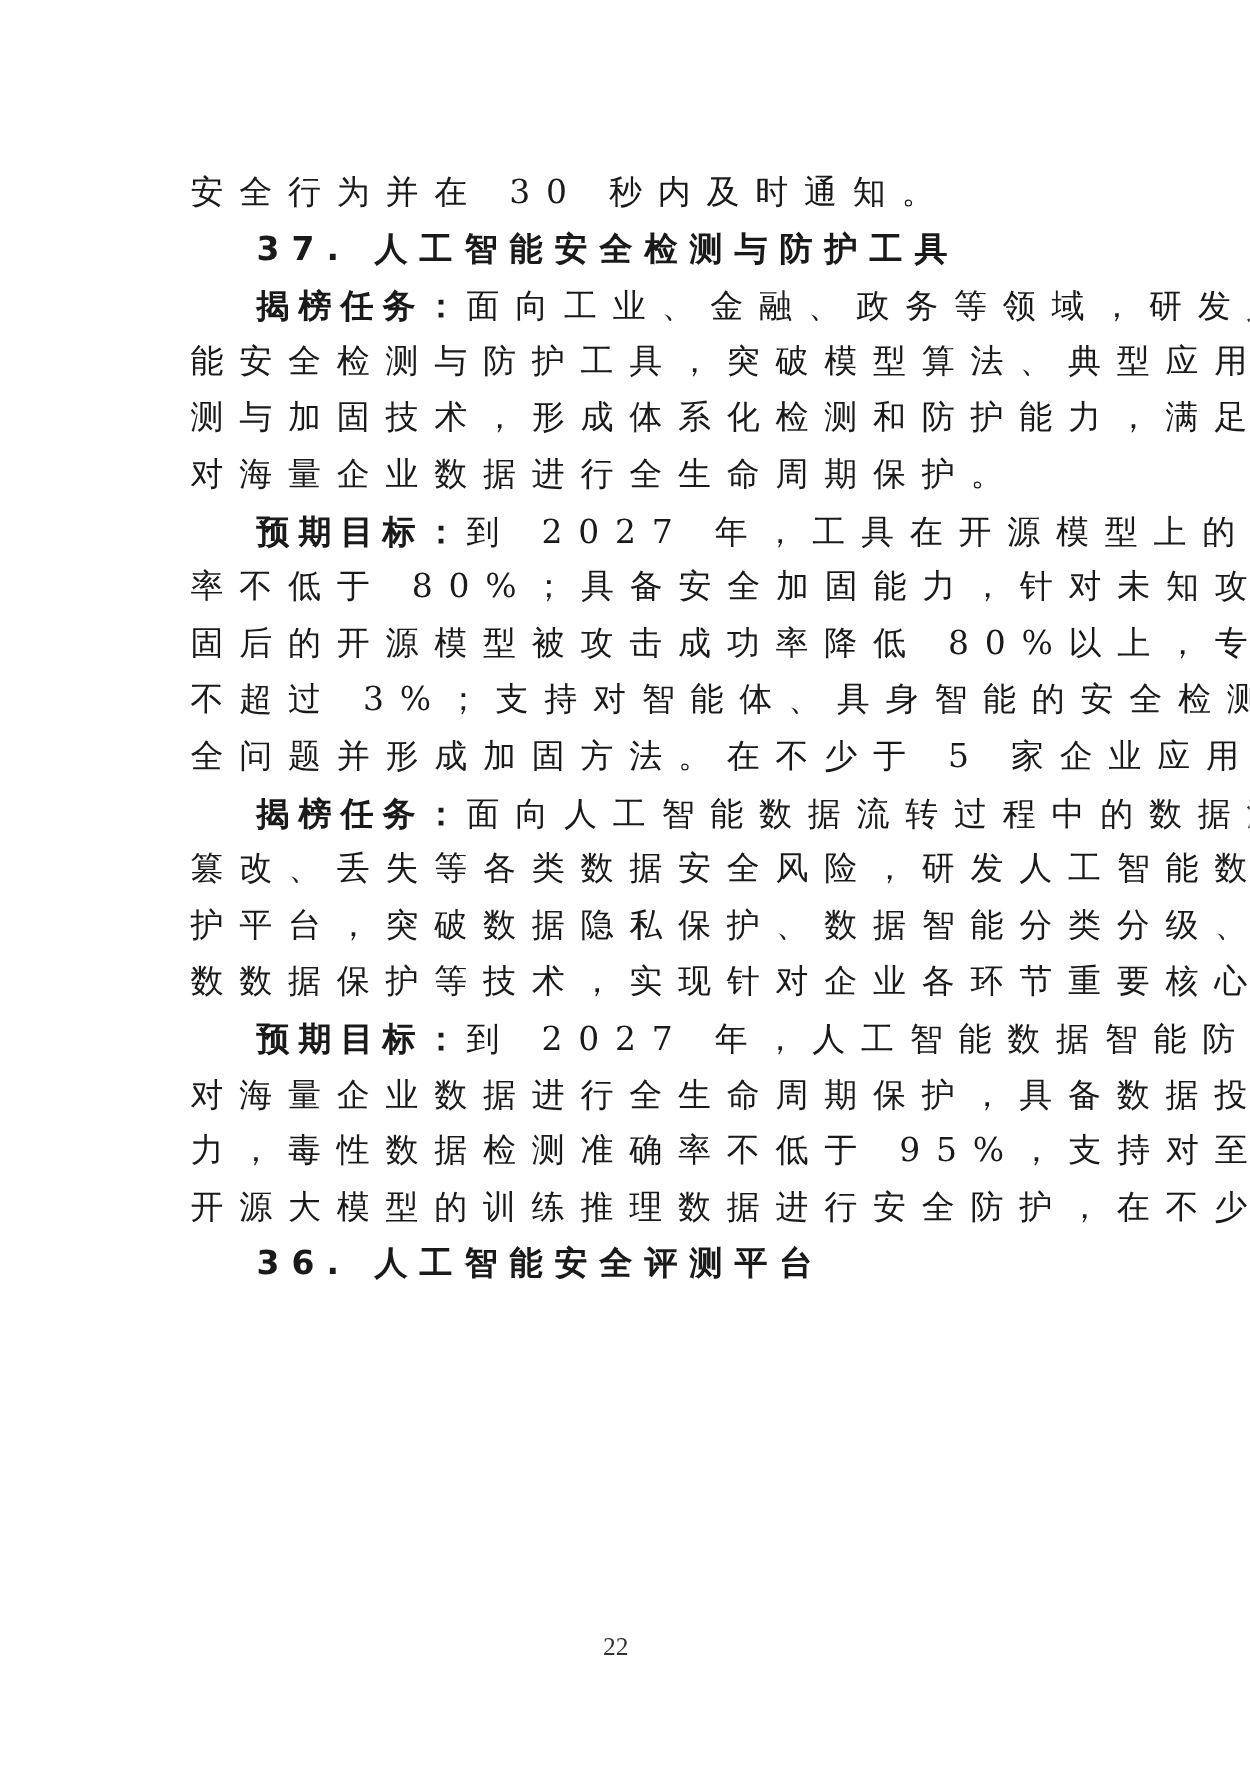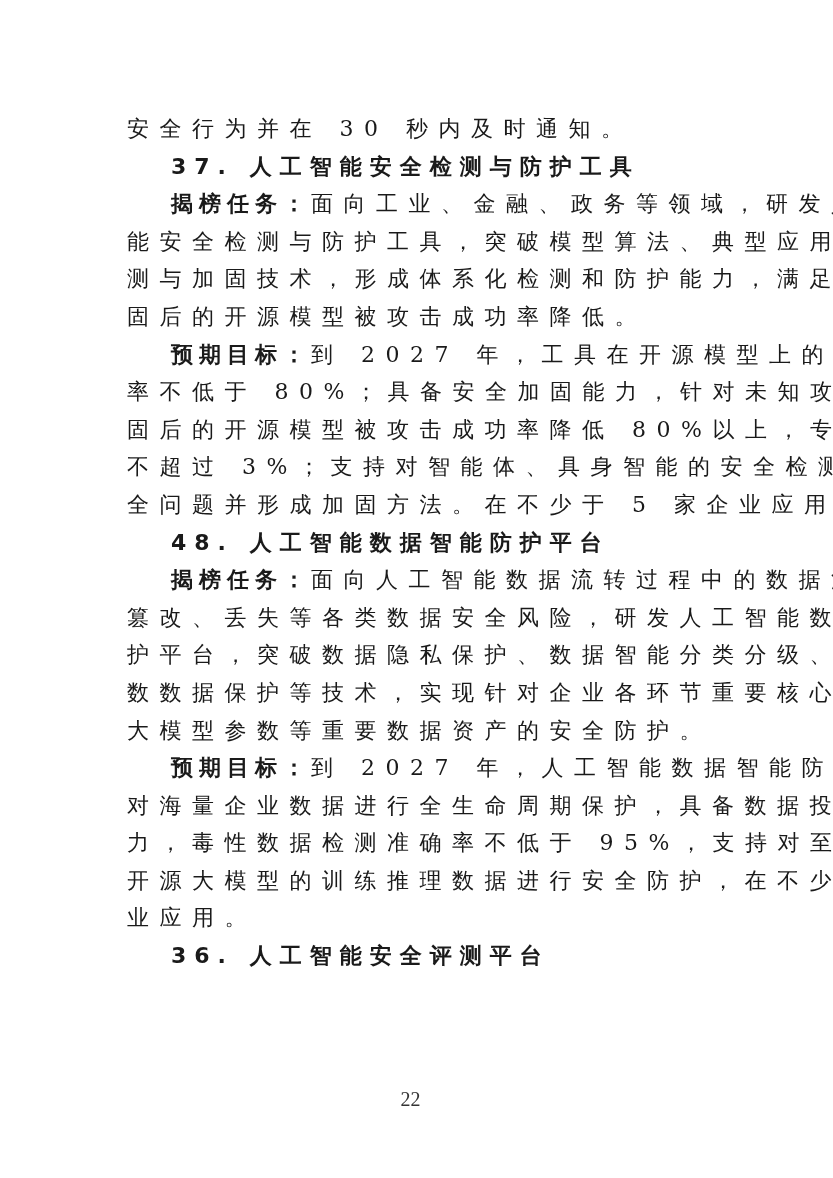--- a/index.html
+++ b/index.html
@@ -41,46 +41,43 @@
     font-weight: bold;
     letter-spacing: 6px;
   }
   .page-number {
     position: absolute;
     left: 0;
     width: 821px;
     top: 1088px;
     text-align: center;
     font-family: "Liberation Serif", serif;
-    font-size: 20px;
+    font-size: 17px;
     color: #333;
   }
 </style>
 </head>
 <body>
 
 <div class="page">
   <div class="line">安全行为并在 30 秒内及时通知。</div>
   <div class="line indent h">37. 人工智能安全检测与防护工具</div>
   <div class="line indent"><span class="lbl">揭榜任务：</span><span>面向工业、金融、政务等领域，研发人工智</span></div>
   <div class="line">能安全检测与防护工具，突破模型算法、典型应用的安全检</div>
   <div class="line">测与加固技术，形成体系化检测和防护能力，满足高安全场</div>
-  <div class="line">固后的开源模型被攻击成功率降低。</div>
+  <div class="line">对海量企业数据进行全生命周期保护。</div>
   <div class="line indent"><span class="lbl">预期目标：</span><span>到 2027 年，工具在开源模型上的攻击成功</span></div>
   <div class="line">率不低于 80%；具备安全加固能力，针对未知攻击方法，加</div>
   <div class="line">固后的开源模型被攻击成功率降低 80%以上，专业性能降低</div>
   <div class="line">不超过 3%；支持对智能体、具身智能的安全检测，发现安</div>
   <div class="line">全问题并形成加固方法。在不少于 5 家企业应用。</div>
-  <div class="line indent h">48. 人工智能数据智能防护平台</div>
   <div class="line indent"><span class="lbl">揭榜任务：</span><span>面向人工智能数据流转过程中的数据泄露、</span></div>
   <div class="line">篡改、丢失等各类数据安全风险，研发人工智能数据智能防</div>
   <div class="line">护平台，突破数据隐私保护、数据智能分类分级、大模型参</div>
   <div class="line">数数据保护等技术，实现针对企业各环节重要核心数据以及</div>
-  <div class="line">大模型参数等重要数据资产的安全防护。</div>
   <div class="line indent"><span class="lbl">预期目标：</span><span>到 2027 年，人工智能数据智能防护平台可</span></div>
   <div class="line">对海量企业数据进行全生命周期保护，具备数据投毒扫描能</div>
   <div class="line">力，毒性数据检测准确率不低于 95%，支持对至少 3 种主流</div>
   <div class="line">开源大模型的训练推理数据进行安全防护，在不少于 5 家企</div>
-  <div class="line">业应用。</div>
   <div class="line indent h">36. 人工智能安全评测平台</div>
 </div>
 
 <div class="page-number">22</div>
 
 </body></html>

